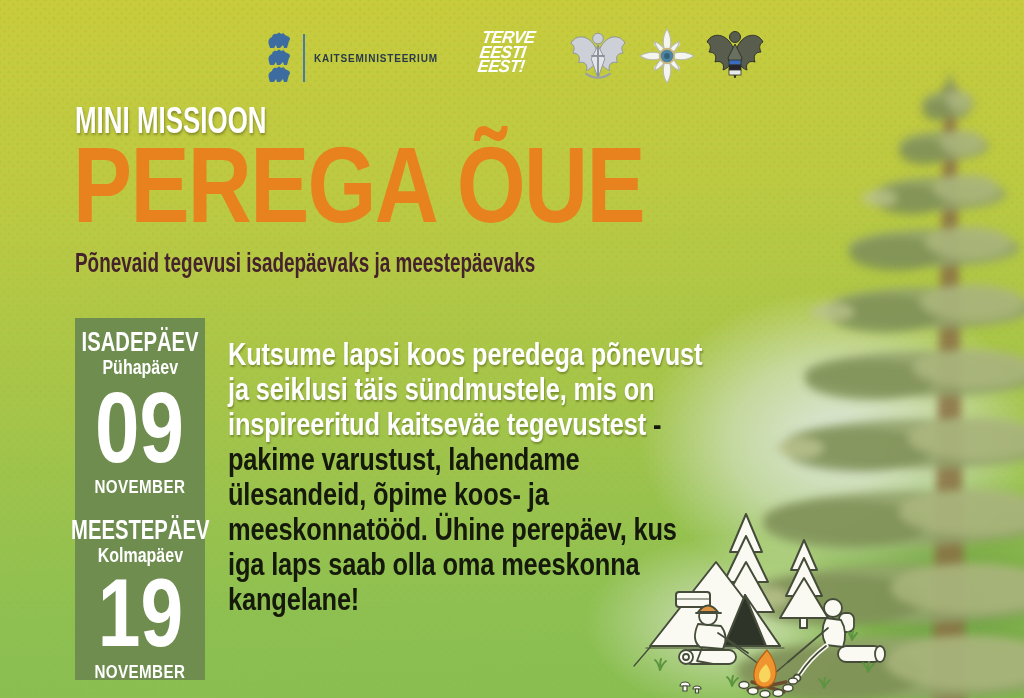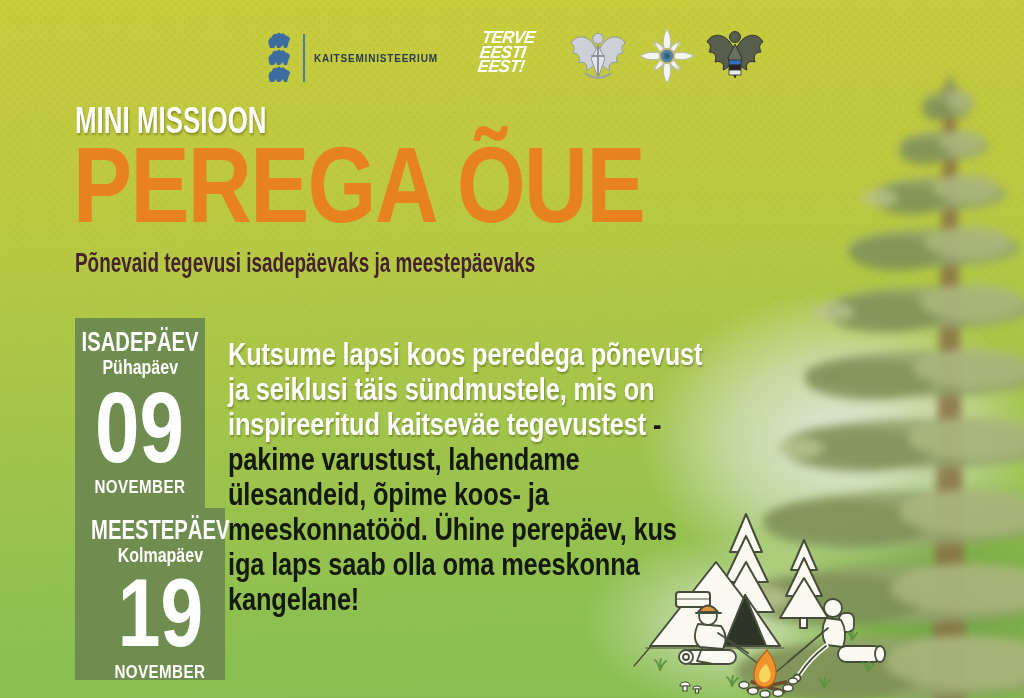--- a/index.html
+++ b/index.html
@@ -48,21 +48,21 @@
     letter-spacing:0;transform:scaleX(.70);transform-origin:left top;white-space:nowrap;}
 
   .body-copy{position:absolute;left:228px;top:337px;width:620px;transform:scaleX(.82);transform-origin:left top;}
   .line{font-size:31px;font-weight:700;line-height:35px;letter-spacing:-.2px;white-space:nowrap;}
   .line .w{color:#ffffff;text-shadow:1px 2px 2px rgba(55,65,10,.4);}
   .line .b{color:#15190b;}
 
   .event-box{position:absolute;left:75px;width:130px;background:#6f8d4f;color:#fff;
     display:flex;flex-direction:column;align-items:center;text-align:center;}
   .event-box.first{top:318px;height:180px;padding-top:10px;}
-  .event-box.second{top:508px;height:164px;padding-top:8px;padding-left:20px;}
+  .event-box.second{top:508px;height:164px;padding-top:8px;}
   .event-title{font-size:27px;font-weight:700;line-height:1.05;transform:scaleX(.75);white-space:nowrap;}
   .event-weekday{font-size:20px;font-weight:600;line-height:1.15;transform:scaleX(.8);white-space:nowrap;}
   .event-day{font-size:100px;font-weight:700;line-height:.92;transform:scaleX(.8);margin-top:2px;}
   .event-box.second .event-day{font-size:96px;}
   .event-month{font-size:19px;font-weight:700;letter-spacing:.5px;transform:scaleX(.8);white-space:nowrap;margin-top:3px;}
 </style>
 </head>
 <body>
 
 <div class="stage">

